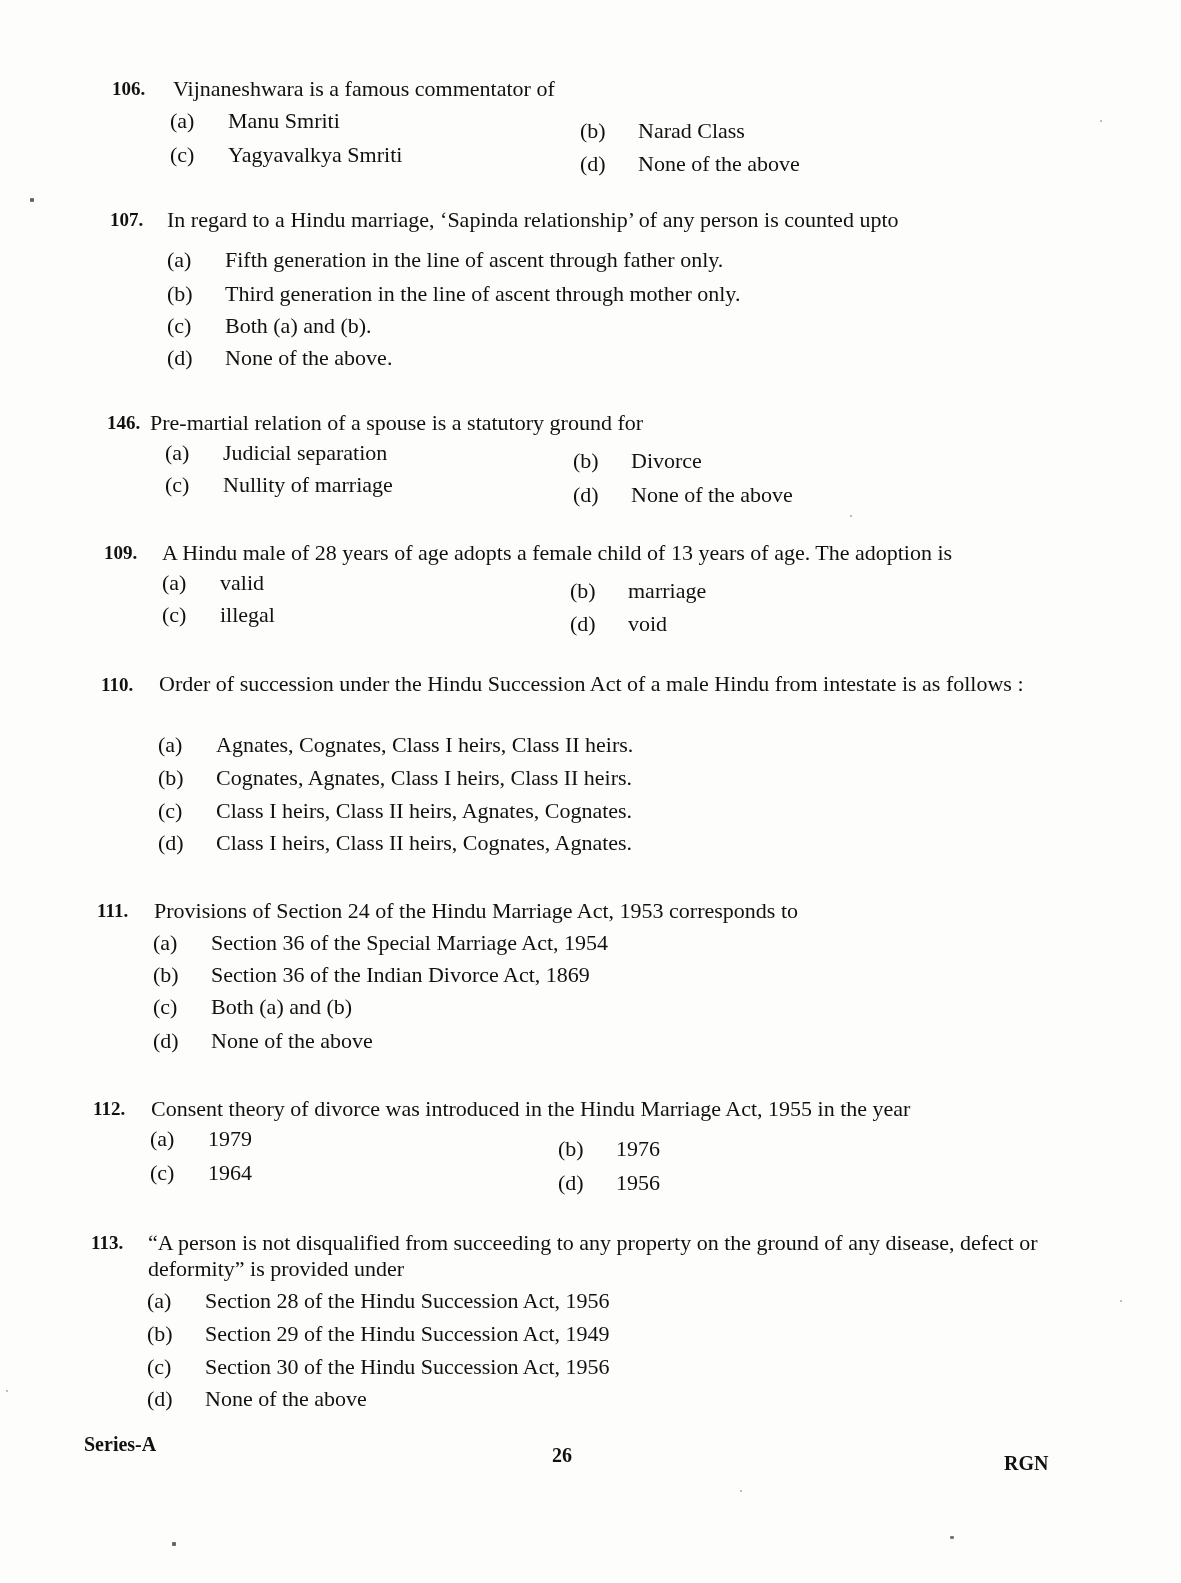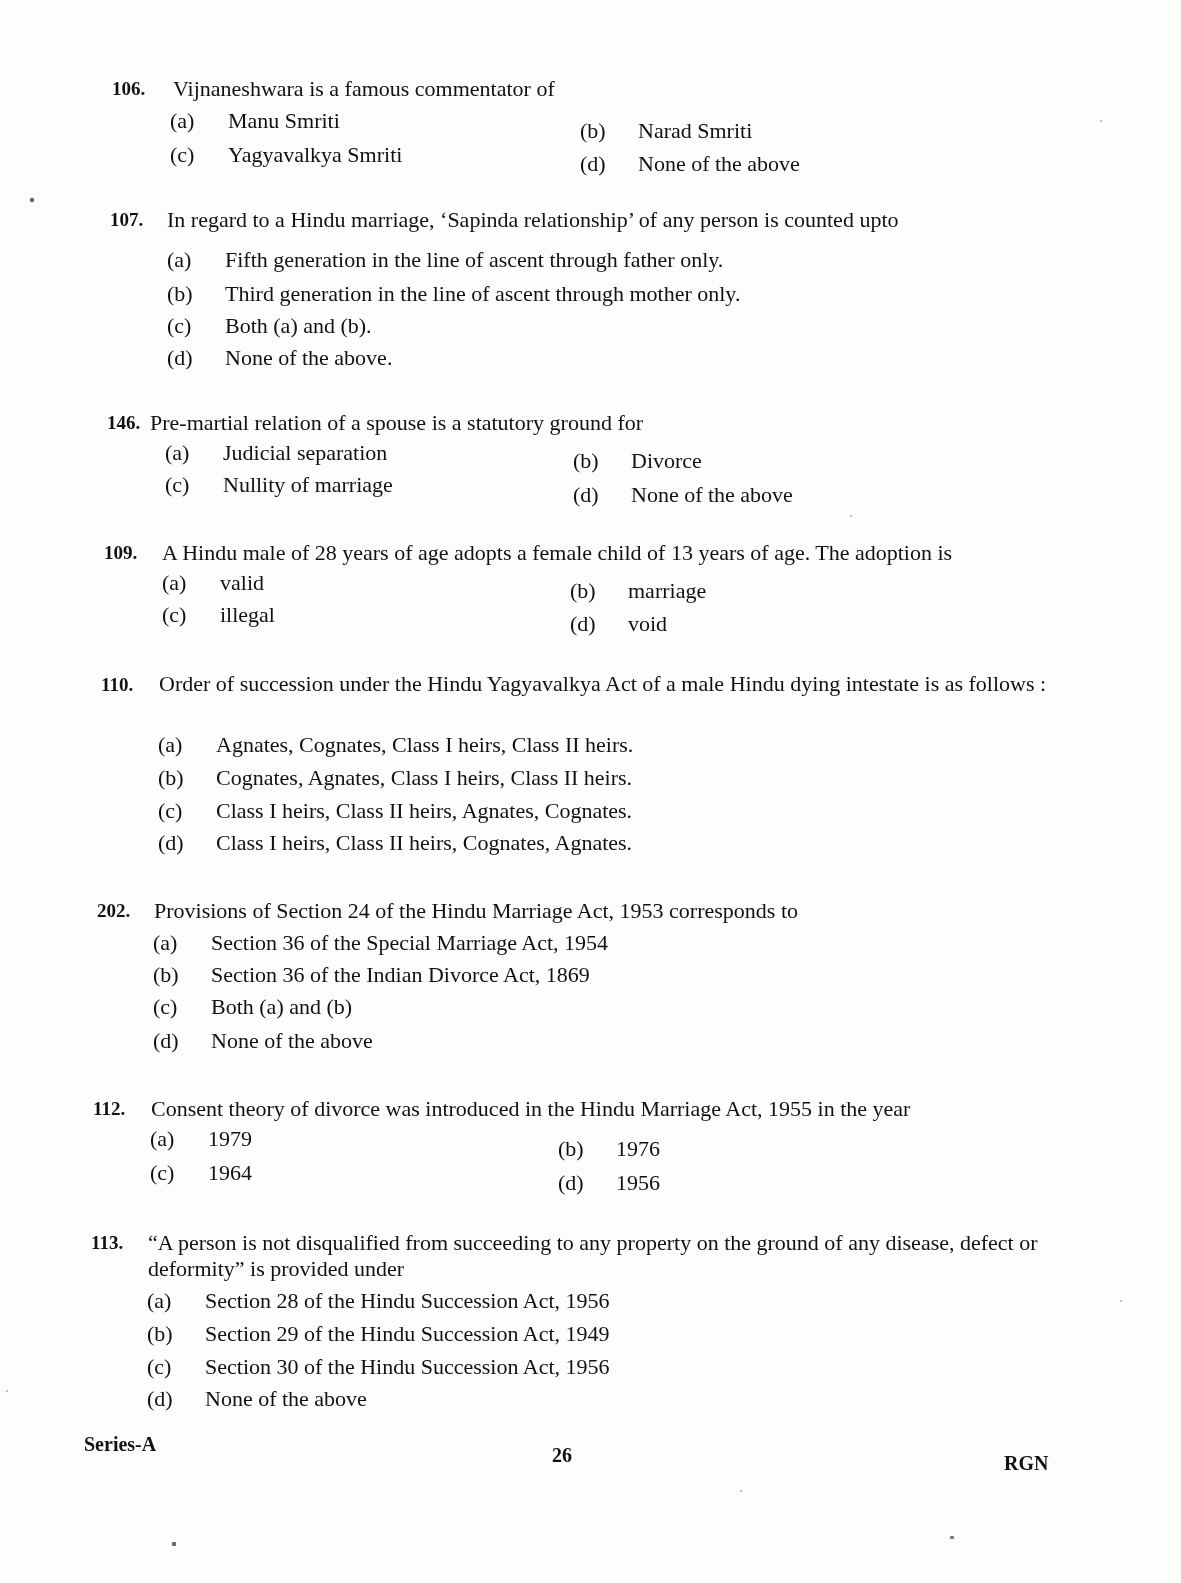--- a/index.html
+++ b/index.html
@@ -77,21 +77,21 @@
     <div class="q-head">
       <span class="q-num" style="left:112px;">106.</span>
       <span class="q-text" style="left:173px;">Vijnaneshwara is a famous commentator of</span>
     </div>
     <div class="opt" style="top:32px;left:170px;">
       <span class="opt-letter">(a)</span>
       <span class="opt-text">Manu Smriti</span>
     </div>
     <div class="opt" style="top:42px;left:580px;">
       <span class="opt-letter">(b)</span>
-      <span class="opt-text">Narad Smriti</span>
+      <span class="opt-text">Narad Class</span>
     </div>
     <div class="opt" style="top:66px;left:170px;">
       <span class="opt-letter">(c)</span>
       <span class="opt-text">Yagyavalkya Smriti</span>
     </div>
     <div class="opt" style="top:75px;left:580px;">
       <span class="opt-letter">(d)</span>
       <span class="opt-text">None of the above</span>
     </div>
   </div>
@@ -161,21 +161,21 @@
     </div>
     <div class="opt" style="top:71px;left:570px;">
       <span class="opt-letter">(d)</span>
       <span class="opt-text">void</span>
     </div>
   </div>
 
   <div class="question" style="top:672px;">
     <div class="q-head">
       <span class="q-num" style="left:101px;">110.</span>
-      <span class="q-text" style="left:159px;width:920px;line-height:24px;">Order of succession under the Hindu Yagyavalkya Act of a male Hindu dying intestate is as follows :</span>
+      <span class="q-text" style="left:159px;width:920px;line-height:24px;">Order of succession under the Hindu Succession Act of a male Hindu from intestate is as follows :</span>
     </div>
     <div class="opt" style="top:60px;left:158px;">
       <span class="opt-letter">(a)</span>
       <span class="opt-text">Agnates, Cognates, Class I heirs, Class II heirs.</span>
     </div>
     <div class="opt" style="top:93px;left:158px;">
       <span class="opt-letter">(b)</span>
       <span class="opt-text">Cognates, Agnates, Class I heirs, Class II heirs.</span>
     </div>
     <div class="opt" style="top:126px;left:158px;">
@@ -183,21 +183,21 @@
       <span class="opt-text">Class I heirs, Class II heirs, Agnates, Cognates.</span>
     </div>
     <div class="opt" style="top:158px;left:158px;">
       <span class="opt-letter">(d)</span>
       <span class="opt-text">Class I heirs, Class II heirs, Cognates, Agnates.</span>
     </div>
   </div>
 
   <div class="question" style="top:898px;">
     <div class="q-head">
-      <span class="q-num" style="left:97px;">202.</span>
+      <span class="q-num" style="left:97px;">111.</span>
       <span class="q-text" style="left:154px;">Provisions of Section 24 of the Hindu Marriage Act, 1953 corresponds to</span>
     </div>
     <div class="opt" style="top:32px;left:153px;">
       <span class="opt-letter">(a)</span>
       <span class="opt-text">Section 36 of the Special Marriage Act, 1954</span>
     </div>
     <div class="opt" style="top:64px;left:153px;">
       <span class="opt-letter">(b)</span>
       <span class="opt-text">Section 36 of the Indian Divorce Act, 1869</span>
     </div>

